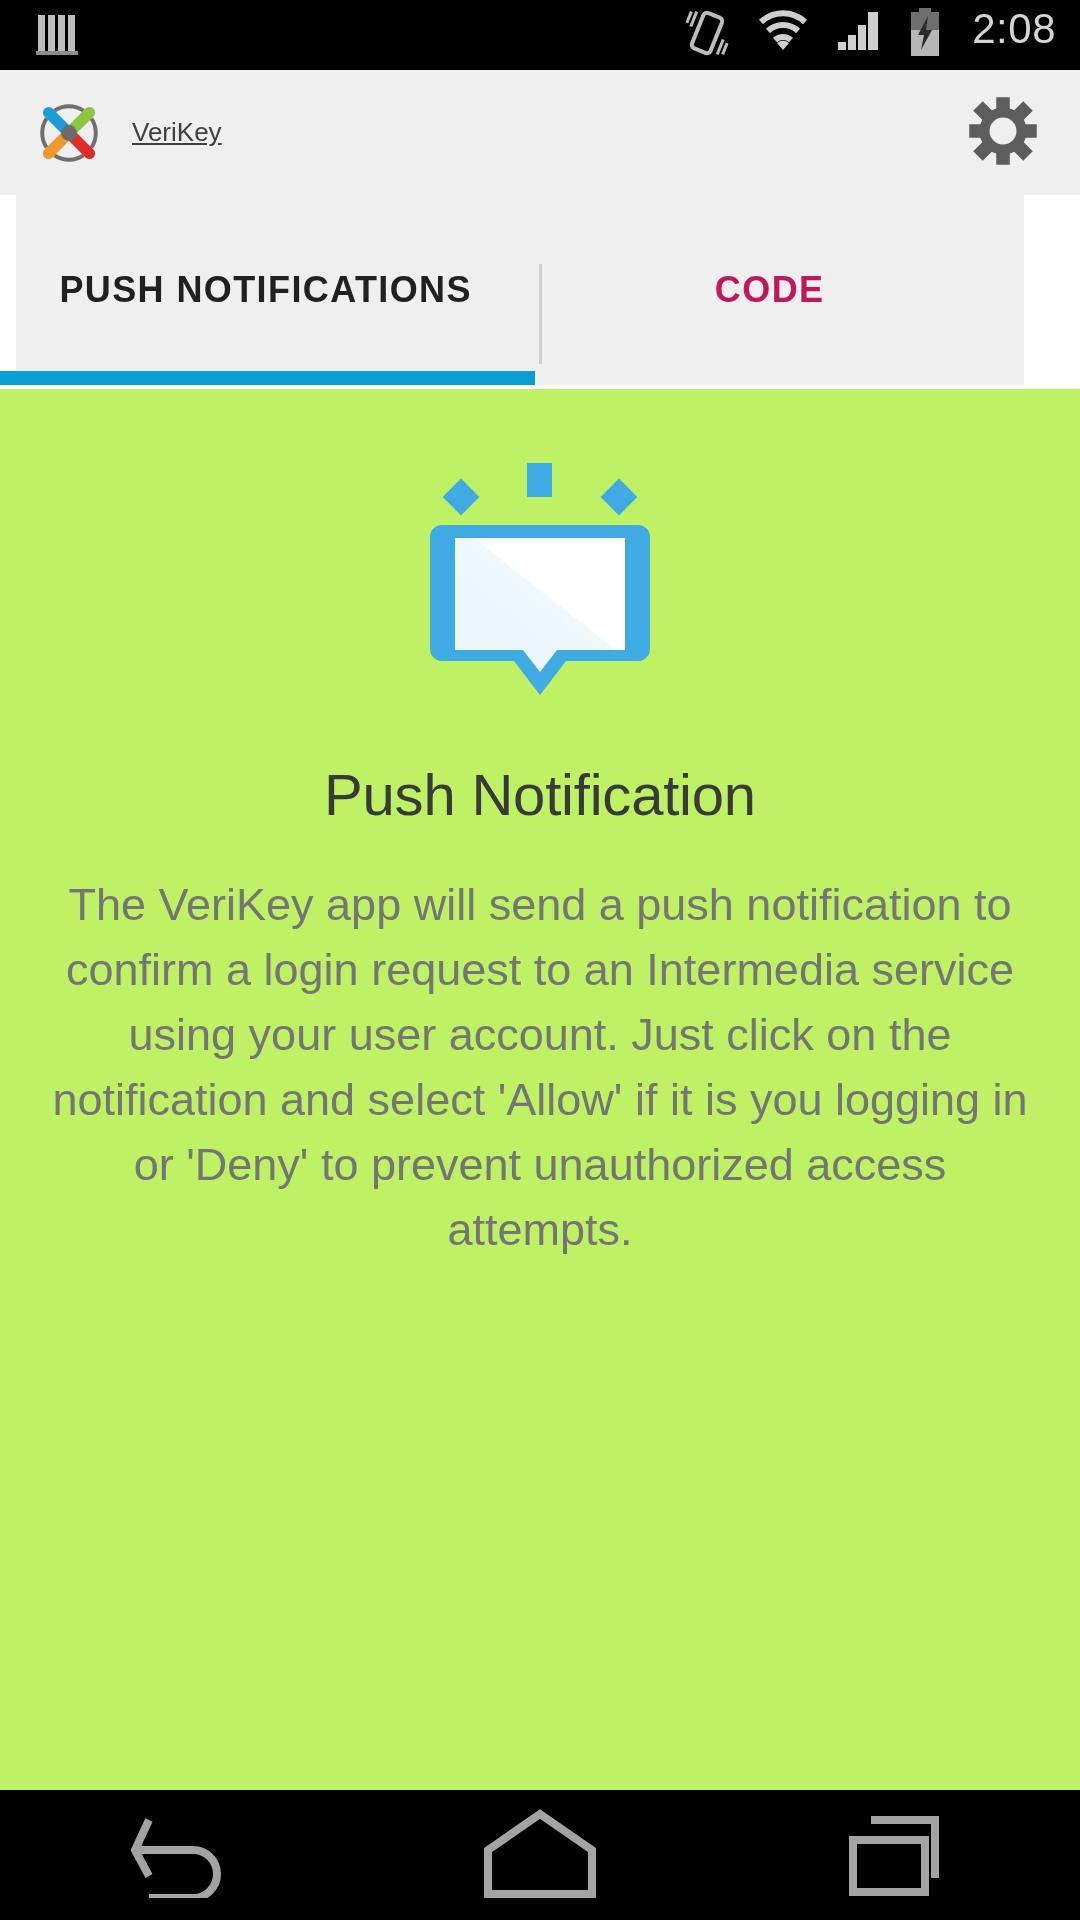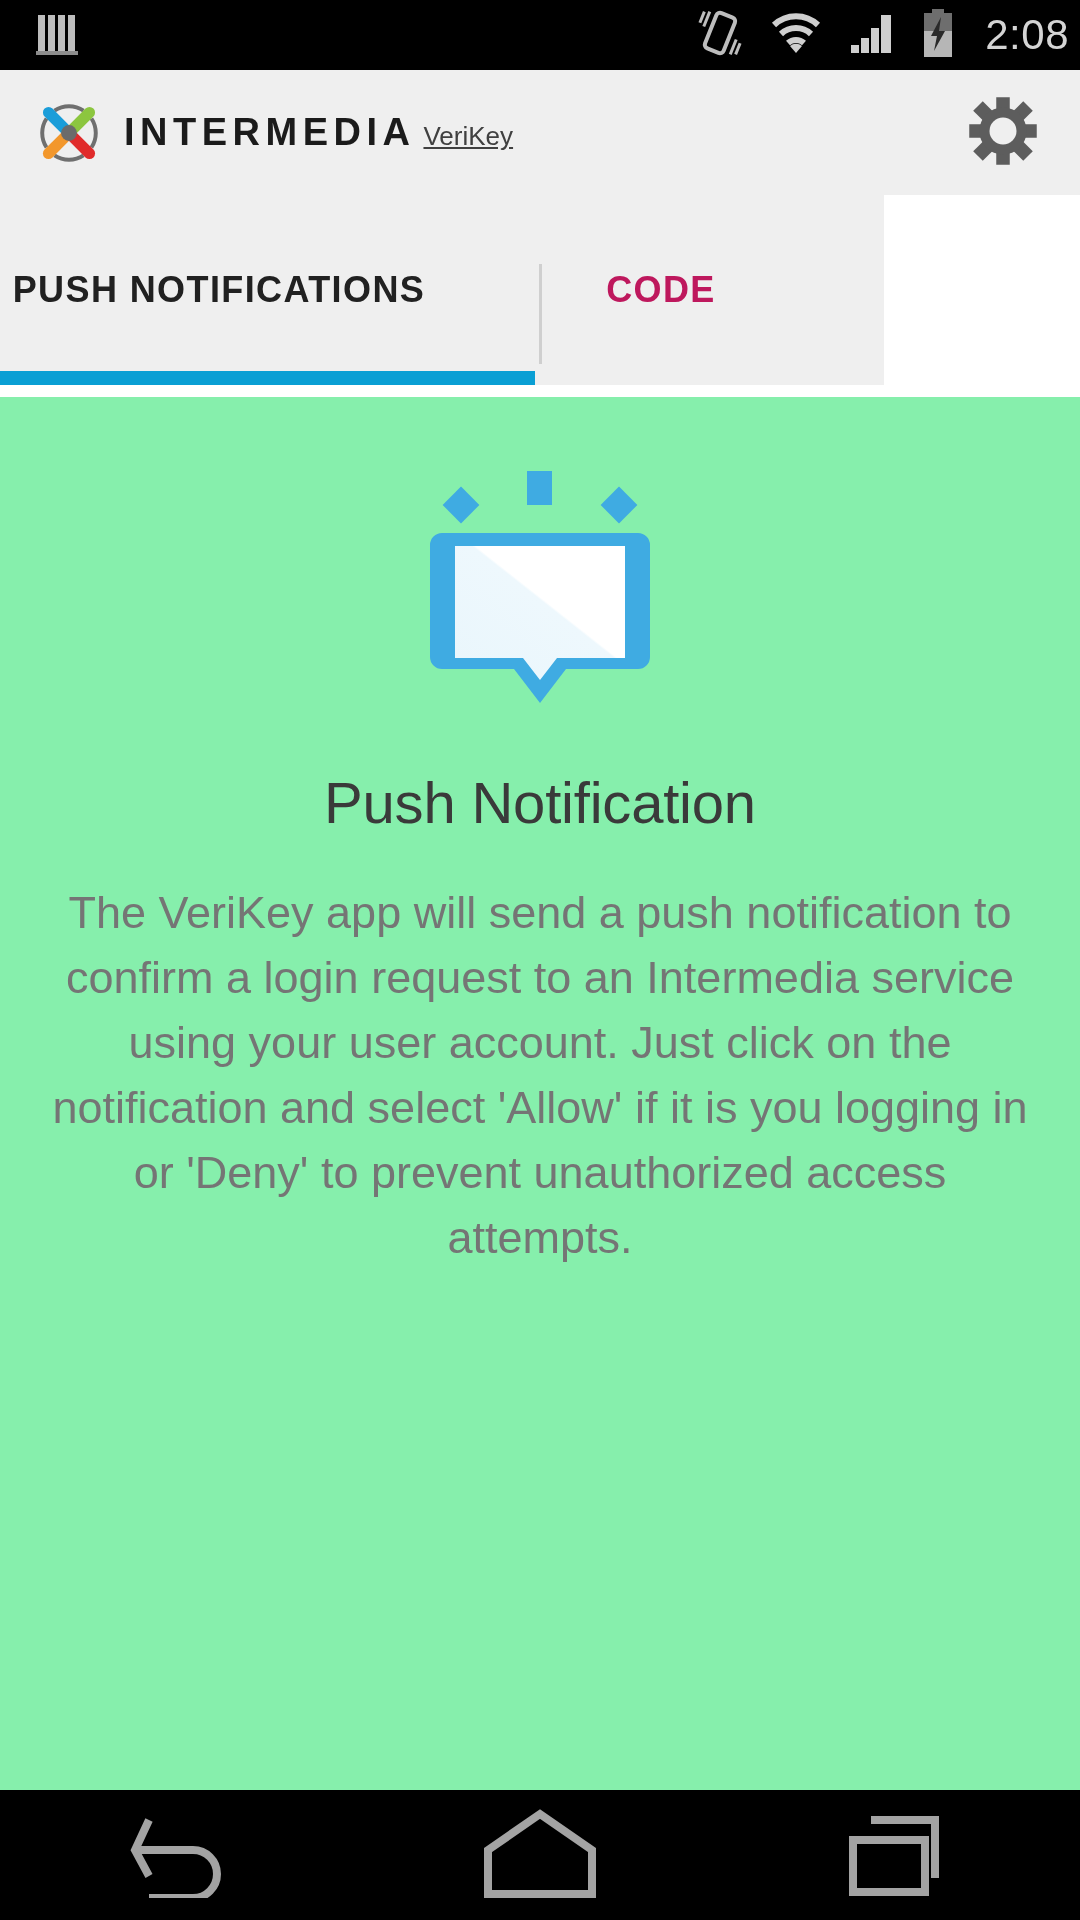--- a/index.html
+++ b/index.html
@@ -12,21 +12,21 @@
 
   #screen { position:relative; width:1080px; height:1920px; background:#ffffff; }
 
   
   .statusbar{
     position:absolute; top:0; left:0; width:1080px; height:70px;
     background:#000000;
     display:flex; align-items:center;
   }
   .sb-left{ display:flex; align-items:center; padding-left:36px; }
-  .sb-right{ margin-left:auto; display:flex; align-items:center; padding-right:11px; gap:25px; }
+  .sb-right{ margin-left:auto; display:flex; align-items:flex-start; padding-right:24px; gap:25px; }
   .sim-bars{ display:flex; align-items:flex-end; gap:3px; height:40px; }
   .sb-icon{ display:block; }
   .sb-time{
     color:#d4d4d4; font-size:42px; font-weight:400; letter-spacing:0.5px;
     font-family:"Liberation Sans", sans-serif; line-height:1; padding-left:4px;
   }
 
   
   .appbar{
     position:absolute; top:70px; left:0; width:1080px; height:125px;
@@ -43,21 +43,21 @@
     font-size:26px; font-weight:400; color:#404040; letter-spacing:0px; padding-left:8px;text-decoration:underline;
   }
   .gear-btn{
     margin-left:auto; margin-right:40px;
     width:74px; height:74px; display:flex; align-items:center; justify-content:center;
     cursor:pointer;
   }
 
   
   .tabbar{
-    position:absolute; top:195px; left:0; width:884px; height:190px;
+    position:absolute; top:195px; left:16px; width:1008px; height:190px;
     background:#efefef;
   }
   .tabs{ display:flex; width:100%; height:190px; }
   .tab{
     position:relative;
     display:flex; align-items:center; justify-content:center;
     cursor:pointer; user-select:none;
   }
   .tab.t1{ width:535px; }
   .tab.t2{ width:545px; }
@@ -70,22 +70,22 @@
     position:absolute; left:539px; top:264px;
     width:3px; height:100px; background:#cfcfcf;
   }
   .tab-underline{
     position:absolute; left:0; top:371px;
     width:535px; height:14px; background:#0a9fd4;
   }
 
   
   .content{
-    position:absolute; top:397px; left:0; width:1080px; height:1405px;
-    background:#86efac;
+    position:absolute; top:389px; left:0; width:1080px; height:1405px;
+    background:#bef264;
   }
   .illus{
     width:1080px; display:flex; justify-content:center; padding-top:62px;
   }
   .illus svg{ display:block; }
   .title{
     text-align:center; margin-top:62px;
     font-size:58px; font-weight:400; color:#3a3a3a; letter-spacing:-0.2px;
   }
   .body{
@@ -191,21 +191,20 @@
           <g stroke-linecap="round" stroke-width="17">
             <line x1="19" y1="19" x2="46" y2="46" stroke="#1a9dd9"></line>
             <line x1="81" y1="19" x2="54" y2="46" stroke="#8cc63f"></line>
             <line x1="19" y1="81" x2="46" y2="54" stroke="#f2972c"></line>
             <line x1="81" y1="81" x2="54" y2="54" stroke="#e02b2b"></line>
           </g>
           <circle cx="50" cy="50" r="12" fill="#6b6b6b"></circle>
         </svg>
       </span>
       <span class="brand-text">
-        <span class="brand-main">INTERMEDIA</span>
         <span class="brand-sub">VeriKey</span>
       </span>
     </div>
 
     <div class="gear-btn">
       <span>
         <svg width="72" height="72" viewBox="0 0 64 64">
           <g fill="#5d5d5d">
             <rect x="26" y="2" width="12" height="12"></rect>
             <rect x="26" y="50" width="12" height="12"></rect>

